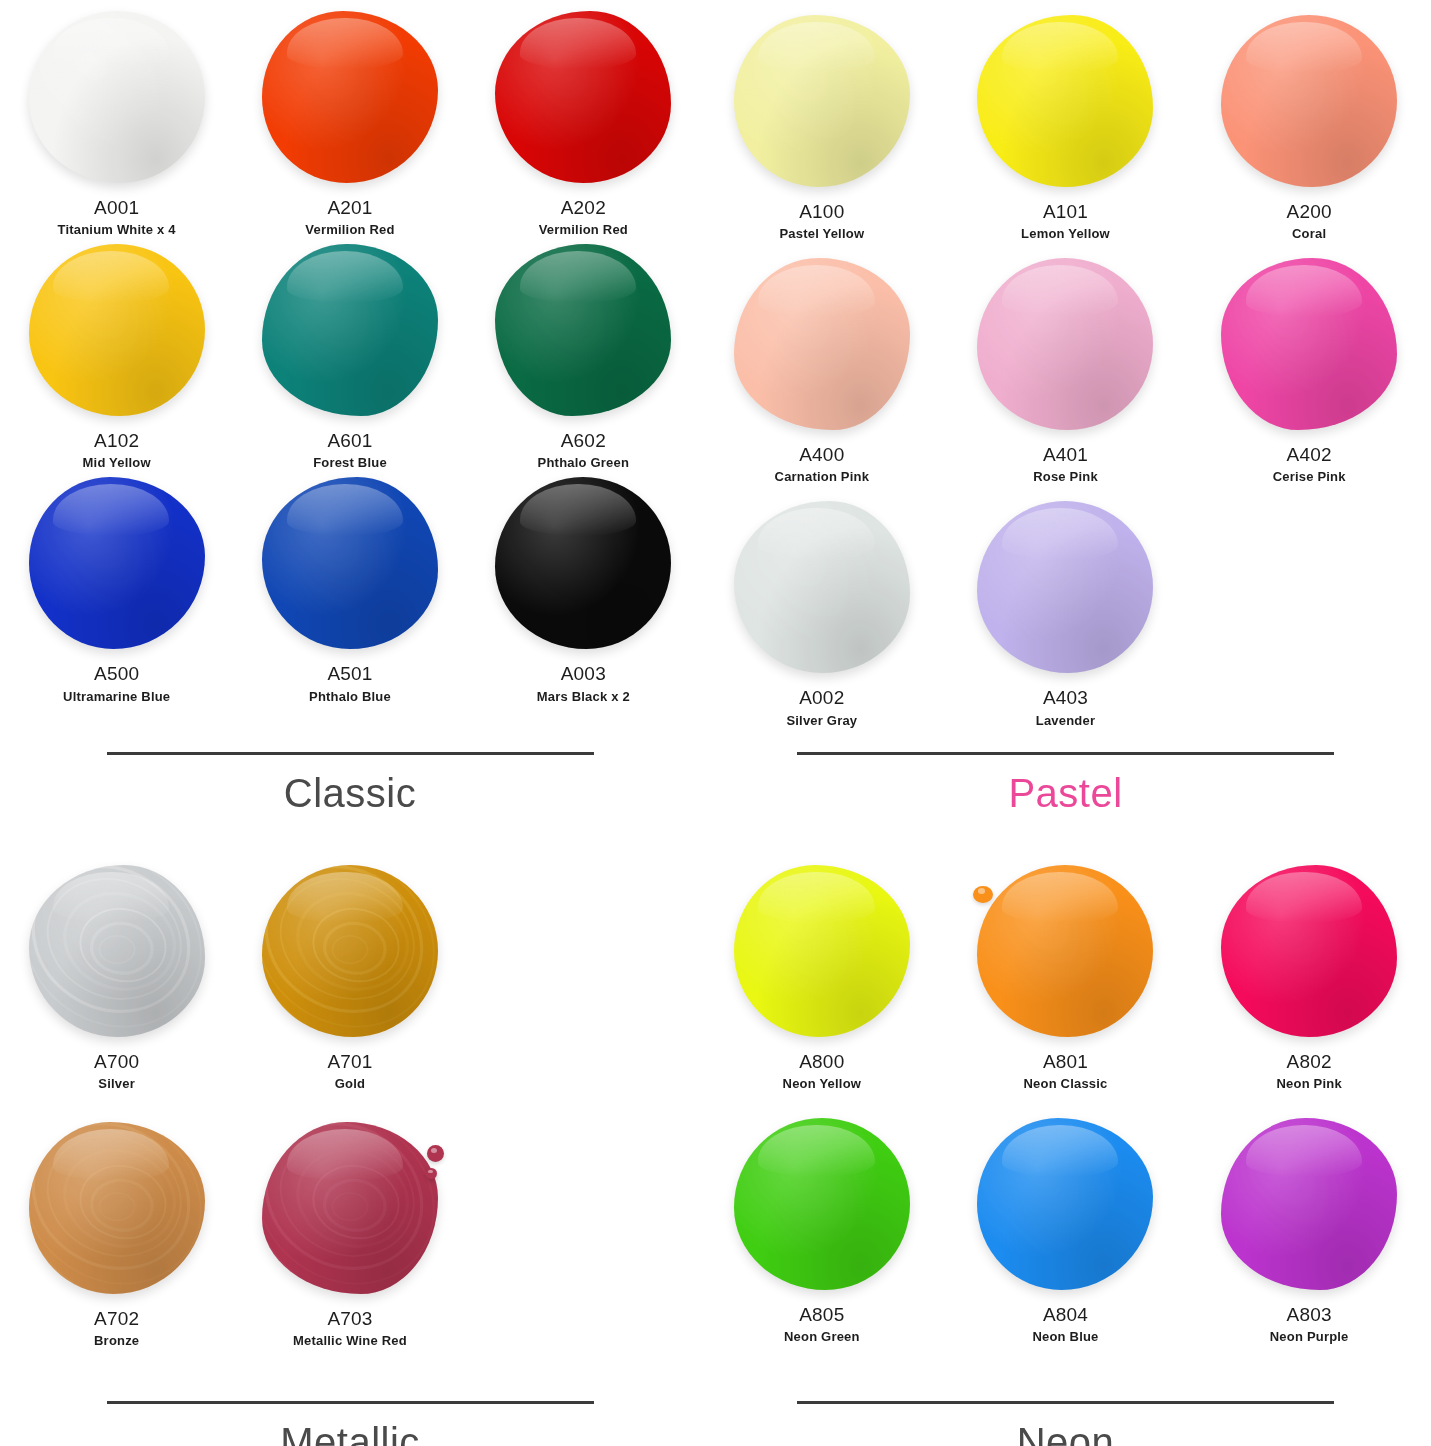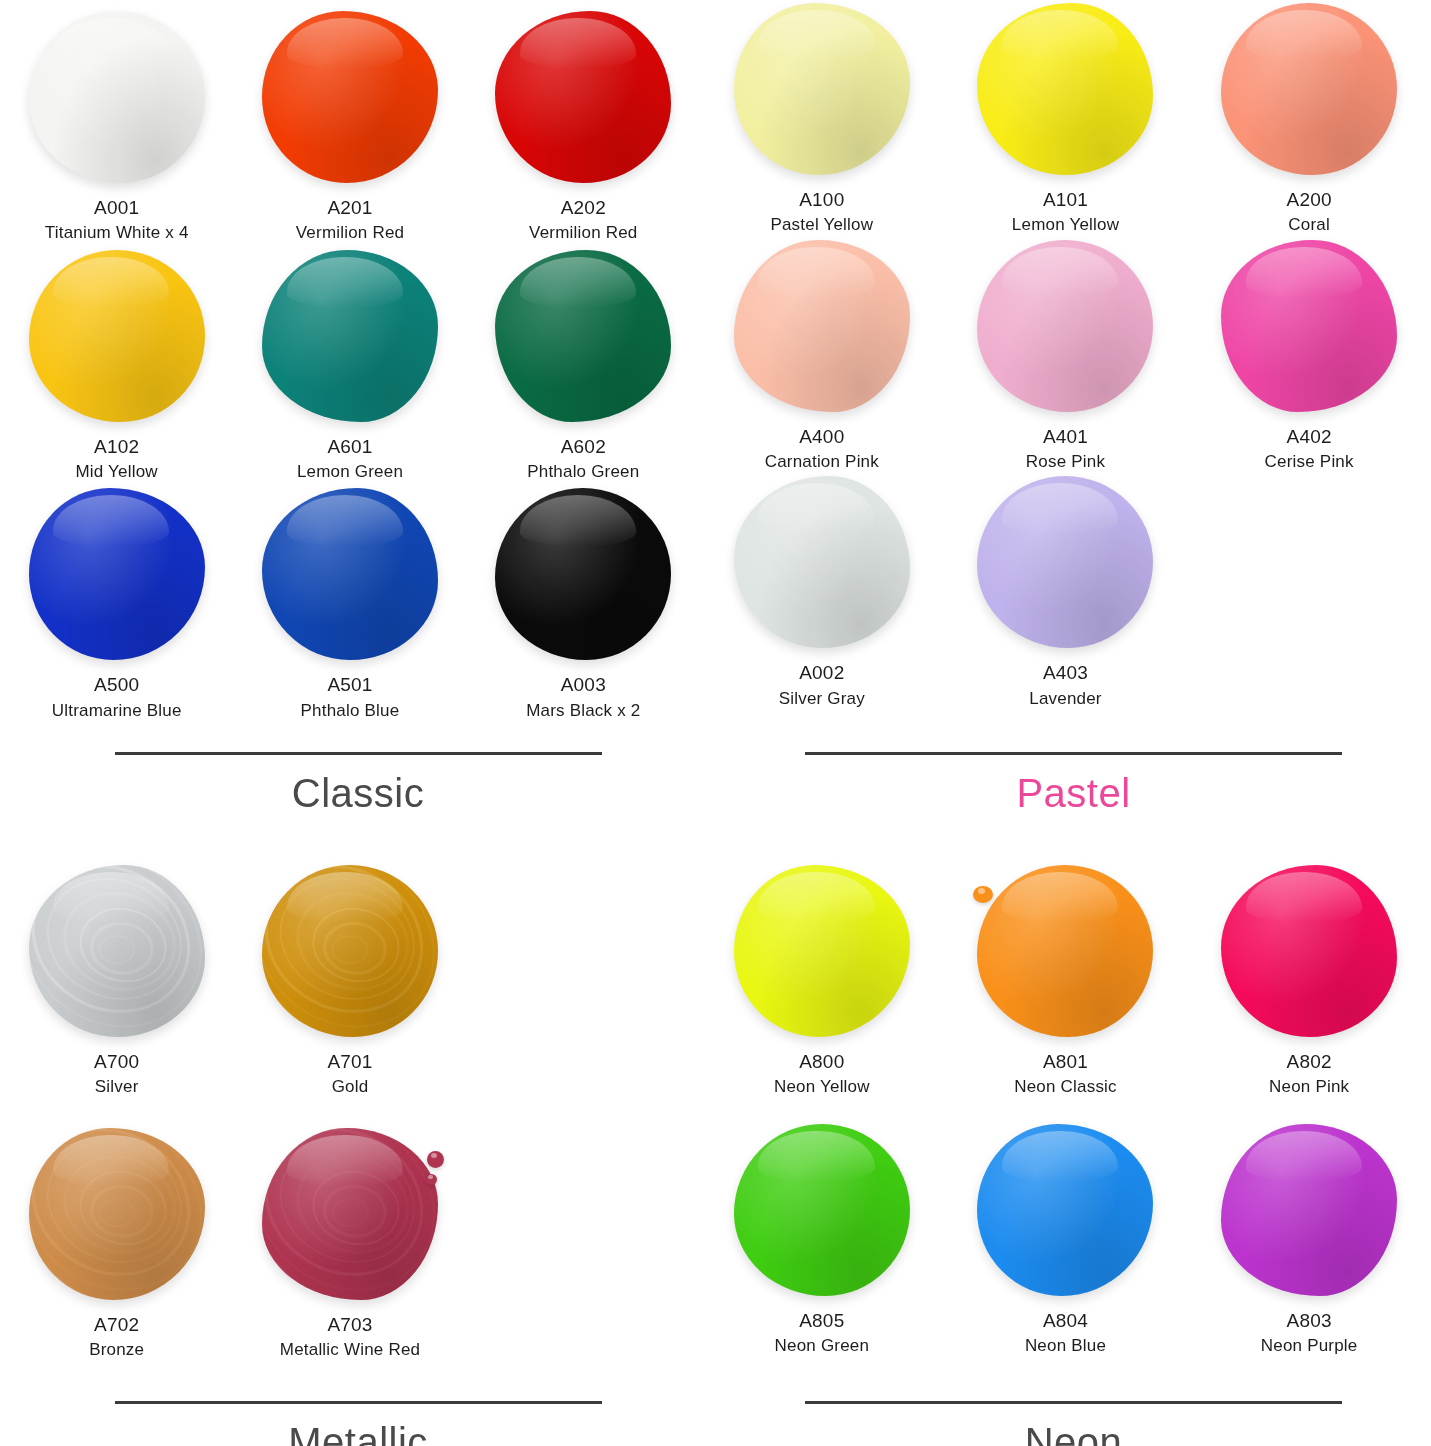--- a/index.html
+++ b/index.html
@@ -137,32 +137,32 @@
     text-align: center;
     line-height: 1.38;
     margin-top: 9px;
   }
   .code {
     font-size: 19px;
     color: #1d1d1d;
     letter-spacing: 0.2px;
   }
   .name {
-    font-size: 17px;
+    font-size: 13px;
     color: #1d1d1d;
     letter-spacing: 0.2px;
     white-space: nowrap;
+    font-weight: bold;
   }
 
   
   .section-footer {
     position: absolute;
     left: 0;
     width: 100%;
-    margin-left: 8px;
   }
   .rule {
     height: 3px;
     background: #3b3b3b;
     margin: 0 auto;
   }
   .section-title {
     text-align: center;
     font-size: 40px;
     color: #4a4a4a;
@@ -213,21 +213,21 @@
             <div class="code">A102</div>
             <div class="name">Mid Yellow</div>
           </div>
         </div>
         <div class="cell">
           <div class="blob-wrap">
             <div class="blob shape-d" style="background: rgb(13, 130, 121);"></div>
           </div>
           <div class="caption">
             <div class="code">A601</div>
-            <div class="name">Lemon Green</div>
+            <div class="name">Forest Blue</div>
           </div>
         </div>
         <div class="cell">
           <div class="blob-wrap">
             <div class="blob shape-e" style="background: rgb(10, 107, 68);"></div>
           </div>
           <div class="caption">
             <div class="code">A602</div>
             <div class="name">Phthalo Green</div>
           </div>
@@ -261,21 +261,21 @@
             <div class="name">Mars Black x 2</div>
           </div>
         </div>
       </div>
       <div class="section-footer" style="top: 752px;">
         <div class="rule" style="width: 487px; background: rgb(59, 59, 59);"></div>
         <div class="section-title" style="color: rgb(74, 74, 74);">Classic</div>
       </div>
     </div>
   <div class="quadrant" id="q-pastel">
-      <div class="grid" style="row-gap: 0; padding-top: 0;">
+      <div class="grid" style="row-gap: 12px; padding-top: 12px;">
         <div class="cell">
           <div class="blob-wrap">
             <div class="blob shape-b" style="background: rgb(242, 240, 160);"></div>
           </div>
           <div class="caption">
             <div class="code">A100</div>
             <div class="name">Pastel Yellow</div>
           </div>
         </div>
         <div class="cell">

